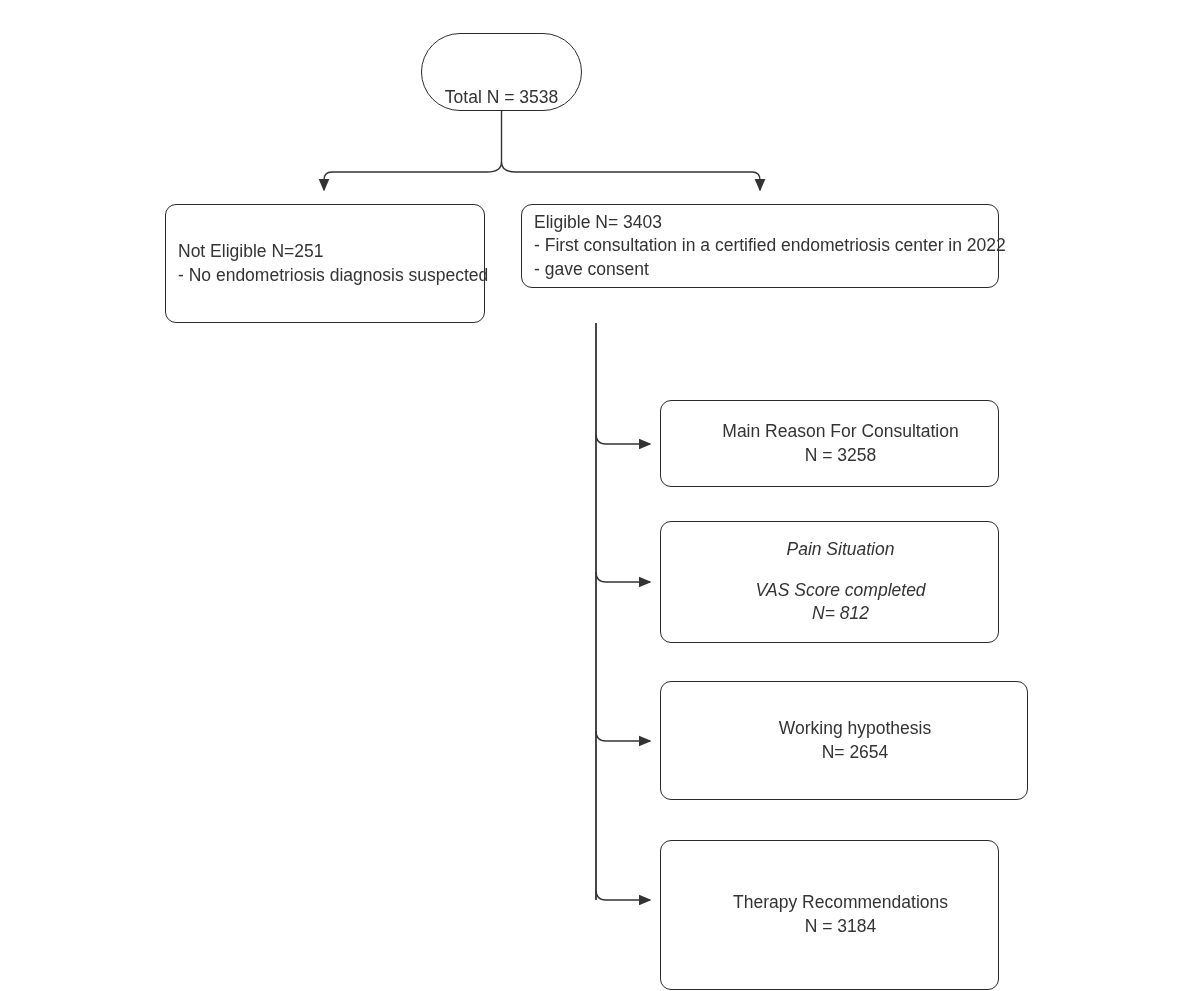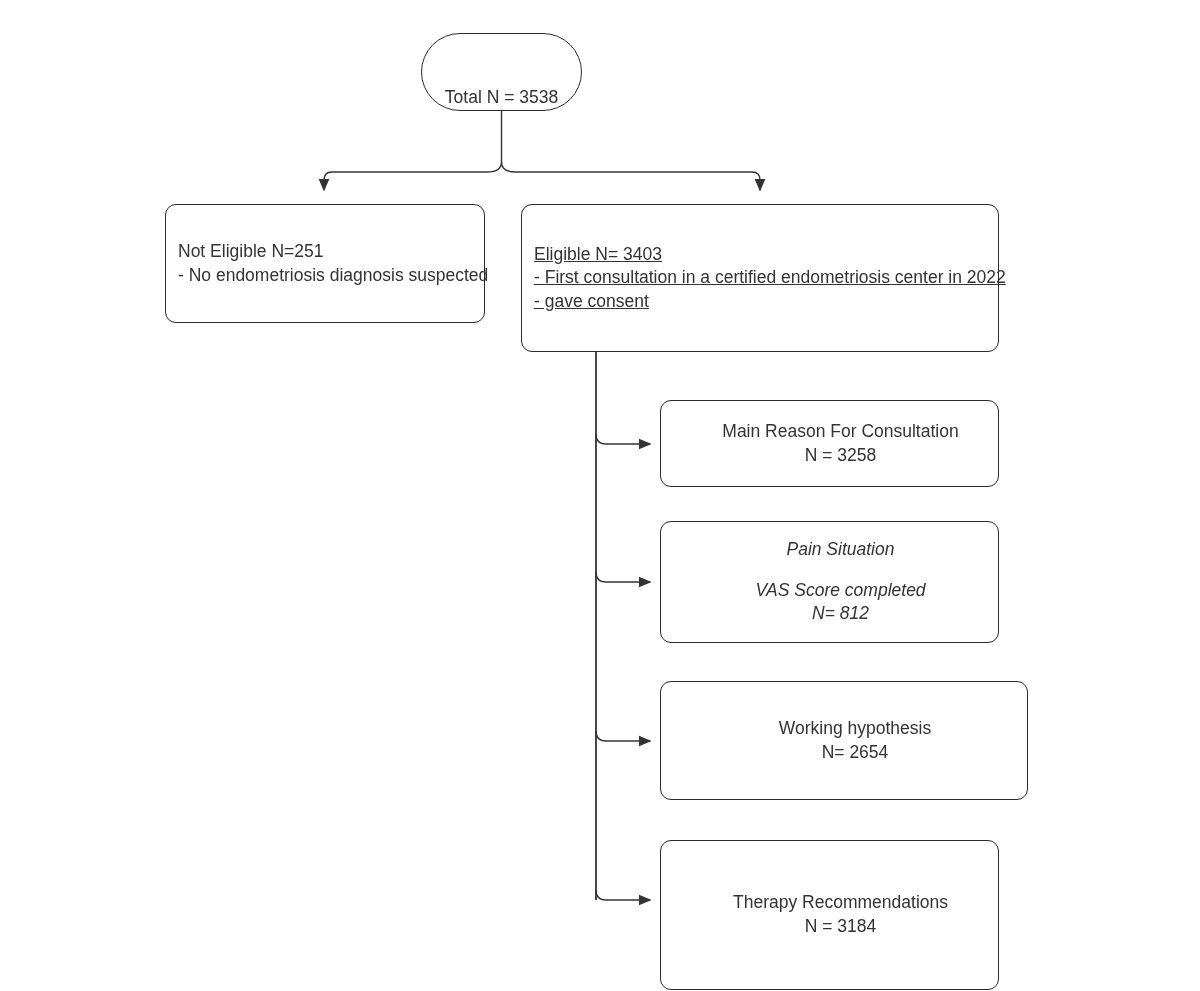--- a/index.html
+++ b/index.html
@@ -110,21 +110,21 @@
     </div>
   </div>
 
   <div class="node-box node-left" style="left:165px; top:204px; width:320px; height:119px;">
     <div>
       <span class="line">Not Eligible N=251</span>
       <span class="line">- No endometriosis diagnosis suspected</span>
     </div>
   </div>
 
-  <div class="node-box node-left" style="left:521px; top:204px; width:478px; height:148px;text-decoration:underline;">
+  <div class="node-box node-left" style="left:521px; top:204px; width:478px; height:84px;">
     <div>
       <span class="line">Eligible N= 3403</span>
       <span class="line">- First consultation in a certified endometriosis center in 2022</span>
       <span class="line">- gave consent</span>
     </div>
   </div>
 
   <div class="node-box node-center" style="left:660px; top:400px; width:339px; height:87px;">
     <div>
       <span class="line">Main Reason For Consultation</span>

